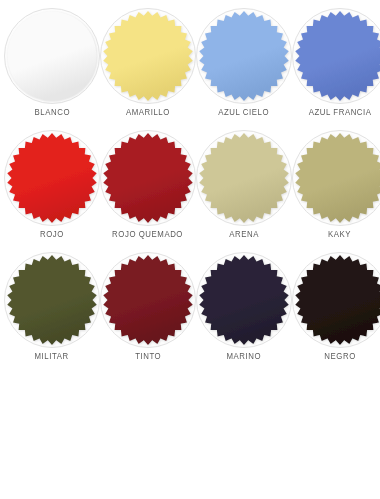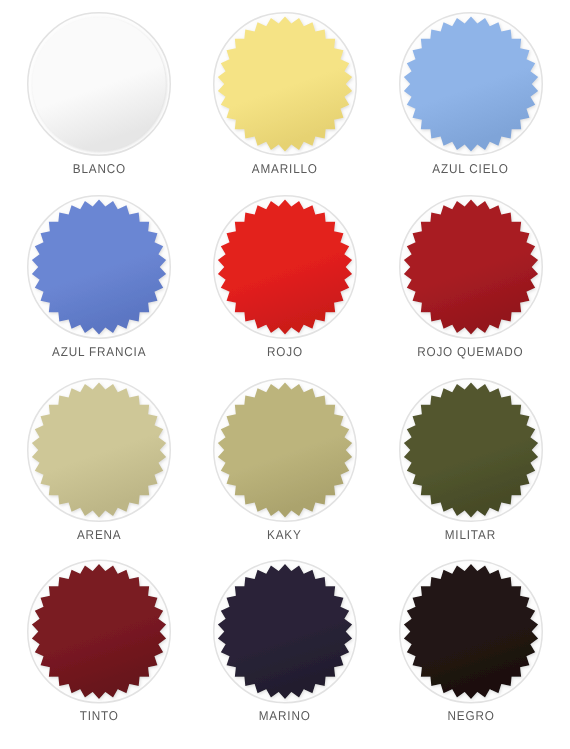--- a/index.html
+++ b/index.html
@@ -12,21 +12,21 @@
     height: 499px;
     background: #ffffff;
     font-family: "Liberation Sans", sans-serif;
     overflow: hidden;
   }
 
   .swatch-grid {
     width: 380px;
     height: 499px;
     display: grid;
-    grid-template-columns: repeat(3, 1fr);
+    grid-template-columns: repeat(4, 1fr);
     grid-template-rows: repeat(4, 1fr);
     box-sizing: border-box;
     padding: 6px 4px 6px 4px;
   }
 
   .swatch-cell {
     display: flex;
     flex-direction: column;
     align-items: center;
     justify-content: flex-start;

